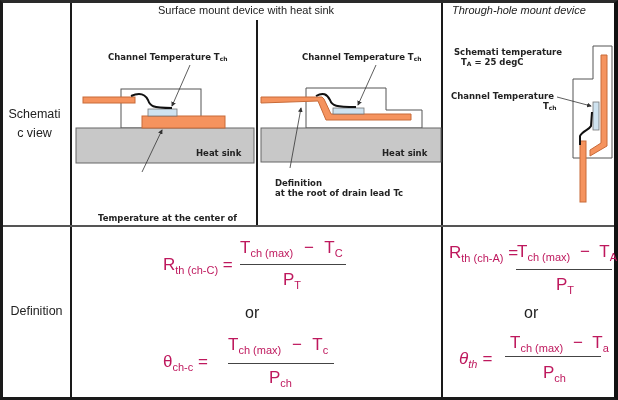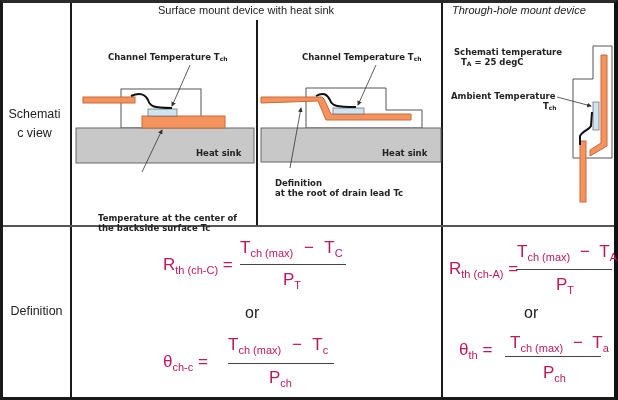--- a/index.html
+++ b/index.html
@@ -76,38 +76,37 @@
     <line x1="557" y1="97" x2="591" y2="106" stroke="#333" stroke-width="0.8" marker-end="url(#ah)"></line>
   </g>
 </svg>
 
 <div class="dtxt" style="left:108px;top:52px;">
   <span>Channel Temperature T</span><sub>ch</sub>
 </div>
 <div class="dtxt" style="left:196px;top:148px;">Heat sink</div>
 <div class="dtxt" style="left:98px;top:173px;margin-top:40px;">
   <div>Temperature at the center of</div>
-  <div>the backside surface  Tc</div>
 </div>
 
 <div class="dtxt" style="left:302px;top:52px;">
   <span>Channel Temperature T</span><sub>ch</sub>
 </div>
 <div class="dtxt" style="left:382px;top:148px;">Heat sink</div>
 <div class="dtxt" style="left:275px;top:178px;">
   <div>Definition</div>
   <div>at the root of drain lead  Tc</div>
 </div>
 
 <div class="dtxt" style="left:454px;top:47px;">
   <div>Schemati temperature</div>
   <div style="padding-left:7px;"><span>T</span><sub>A</sub><span> = 25 degC</span></div>
 </div>
 <div class="dtxt" style="left:451px;top:91px;">
-  <div>Ambient Temperature</div>
+  <div>Channel Temperature</div>
   <div style="padding-left:92px;"><span>T</span><sub>ch</sub></div>
 </div>
 
 <div class="eq" style="left:163px;top:255px;">
   <span>R</span><sub>th (ch-C)</sub>
   <span>=</span>
 </div>
 <div class="eq" style="left:240px;top:238px;">
   <span>T</span><sub>ch (max)</sub>
   <span style="padding:0 6px;">−</span>
@@ -125,35 +124,35 @@
 <div class="eq" style="left:228px;top:335px;">
   <span>T</span><sub>ch (max)</sub>
   <span style="padding:0 6px;">−</span>
   <span>T</span><sub>c</sub>
 </div>
 <div class="frac-line" style="left:228px;top:363px;width:106px;"></div>
 <div class="eq" style="left:269px;top:368px;">
   <span>P</span><sub>ch</sub>
 </div>
 
-<div class="eq" style="left:449px;top:259px;">
+<div class="eq" style="left:449px;top:243px;">
   <span>R</span><sub>th (ch-A)</sub>
   <span>=</span>
 </div>
 <div class="eq" style="left:517px;top:242px;">
   <span>T</span><sub>ch (max)</sub>
   <span style="padding:0 5px;">−</span>
   <span>T</span><sub>A</sub>
 </div>
 <div class="frac-line" style="left:516px;top:269px;width:96px;"></div>
 <div class="eq" style="left:556px;top:275px;">
   <span>P</span><sub>T</sub>
 </div>
 <div class="small" style="left:524px;top:304px;">or</div>
-<div class="eq" style="left:459px;top:340px;">
+<div class="eq" style="left:459px;top:349px;font-style:italic;">
   <span>θ</span><sub>th</sub>
   <span>=</span>
 </div>
 <div class="eq" style="left:510px;top:333px;">
   <span>T</span><sub>ch (max)</sub>
   <span style="padding:0 5px;">−</span>
   <span>T</span><sub>a</sub>
 </div>
 <div class="frac-line" style="left:505px;top:356px;width:96px;"></div>
 <div class="eq" style="left:543px;top:363px;">

